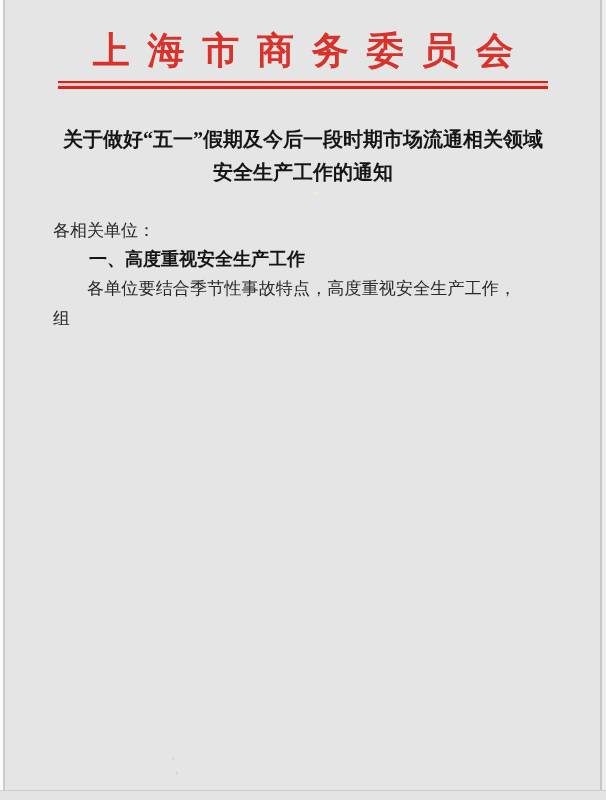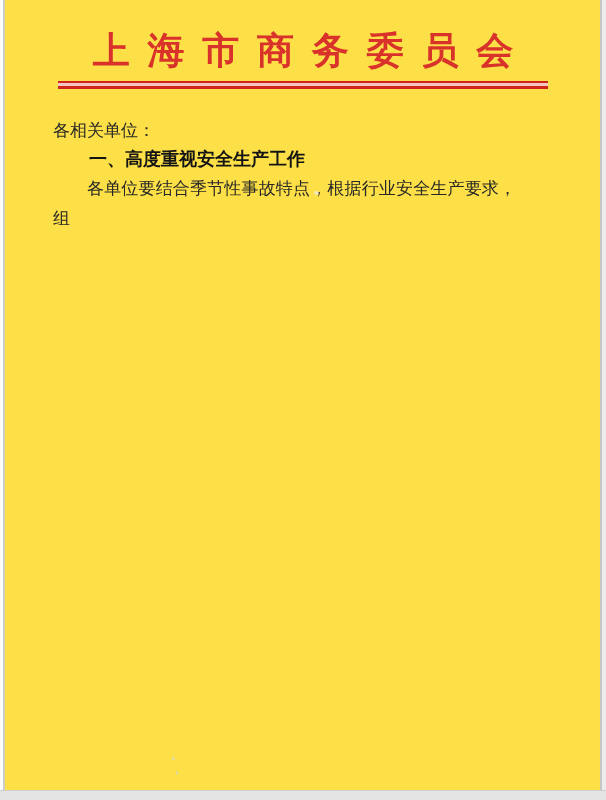--- a/index.html
+++ b/index.html
@@ -16,21 +16,21 @@
     width: 606px;
     height: 800px;
     overflow: hidden;
     background: #fbfbfa;
   }
   
   .page {
     position: absolute;
     left: 5px; top: 0;
     width: 596px; height: 790px;
-    background: #fde047;
+    background: #e5e5e5;
   }
   
   .edge-left {
     position: absolute; left: 3px; top: 0;
     width: 2px; height: 791px;
     background: #cbcbcb;
   }
   .edge-right {
     position: absolute; left: 600px; top: 0;
     width: 2px; height: 791px;
@@ -110,25 +110,29 @@
 <body>
 
 <div class="viewport">
 
   <div class="page">
 
     <h1 class="letterhead">上海市商务委员会</h1>
 
     <div class="red-rule"></div>
 
+    <div class="doc-title">
+      <div>关于做好“五一”假期及今后一段时期市场流通相关领域</div>
+      <div>安全生产工作的通知</div>
+    </div>
 
     <div class="body-block">
       <p class="salutation">各相关单位：</p>
       <p class="heading">一、高度重视安全生产工作</p>
-      <p class="para">各单位要结合季节性事故特点，根据行业安全生产要求，组</p>
+      <p class="para">各单位要结合季节性事故特点，高度重视安全生产工作，组</p>
     </div>
 
     <span class="speck speck-a"></span>
     <span class="speck speck-b"></span>
     <span class="speck speck-c"></span>
   </div>
 
   <div class="edge-left"></div>
   <div class="edge-right"></div>
   <div class="edge-right-outer"></div>

